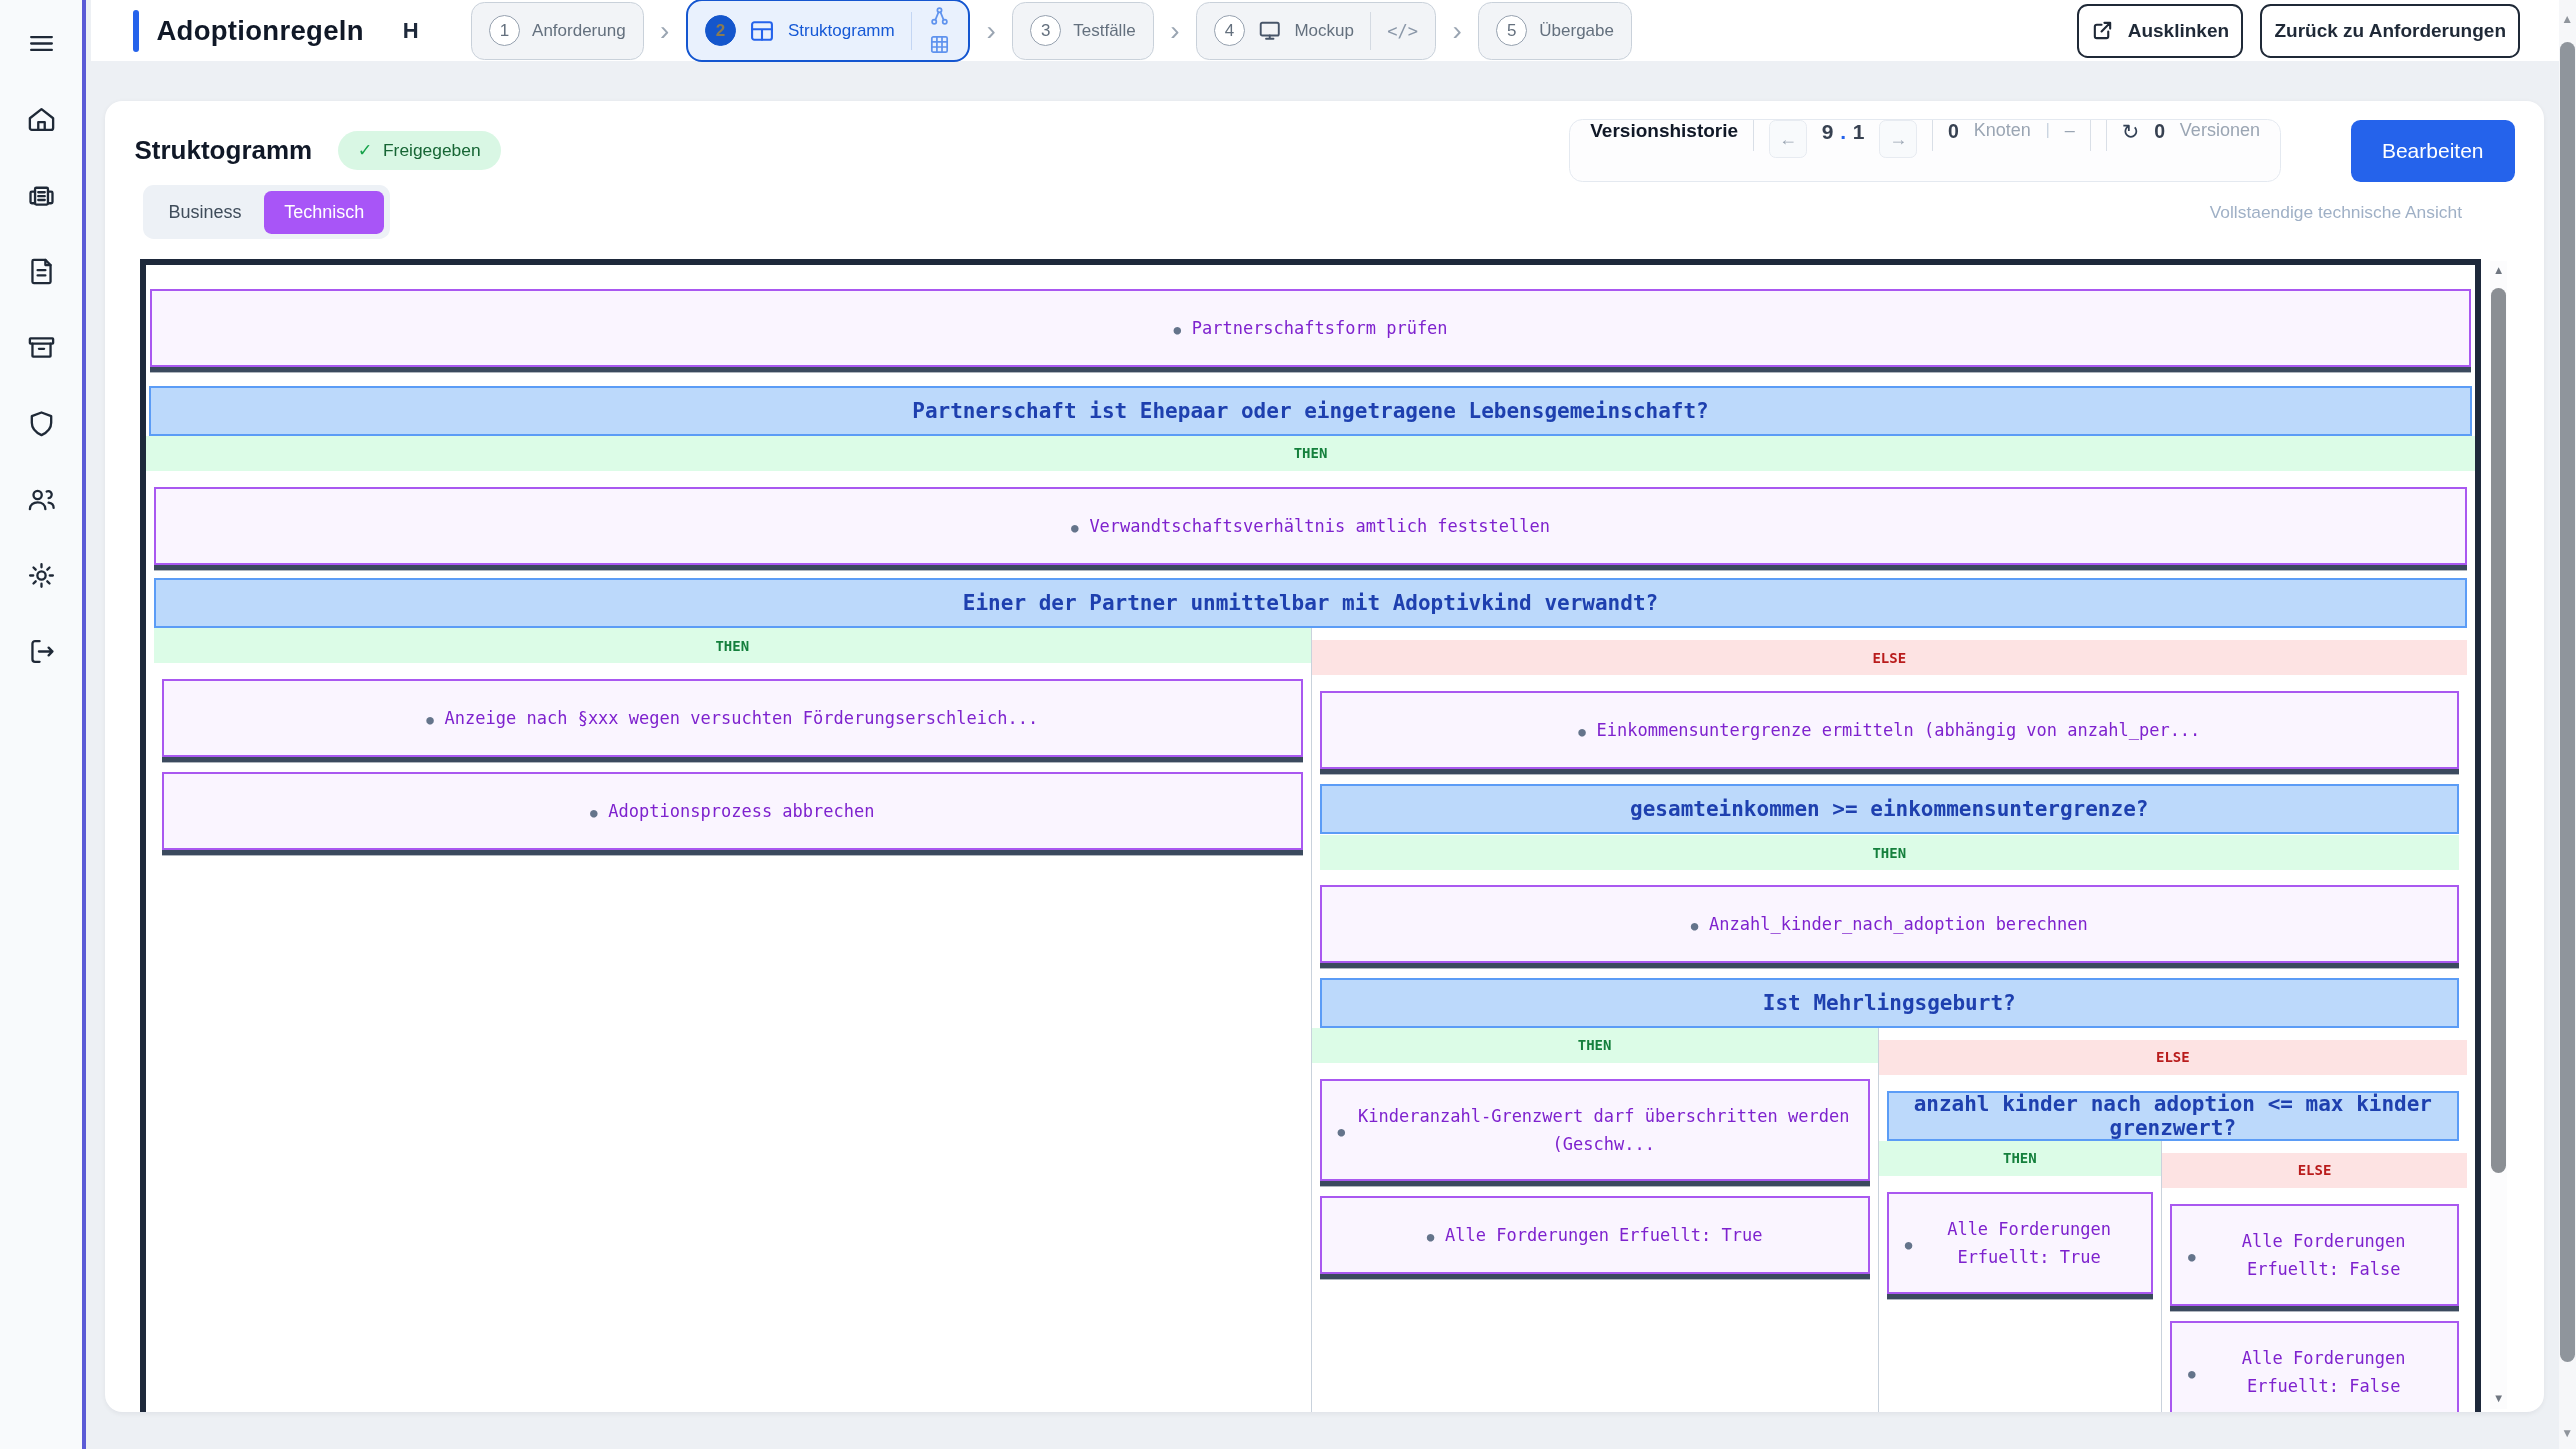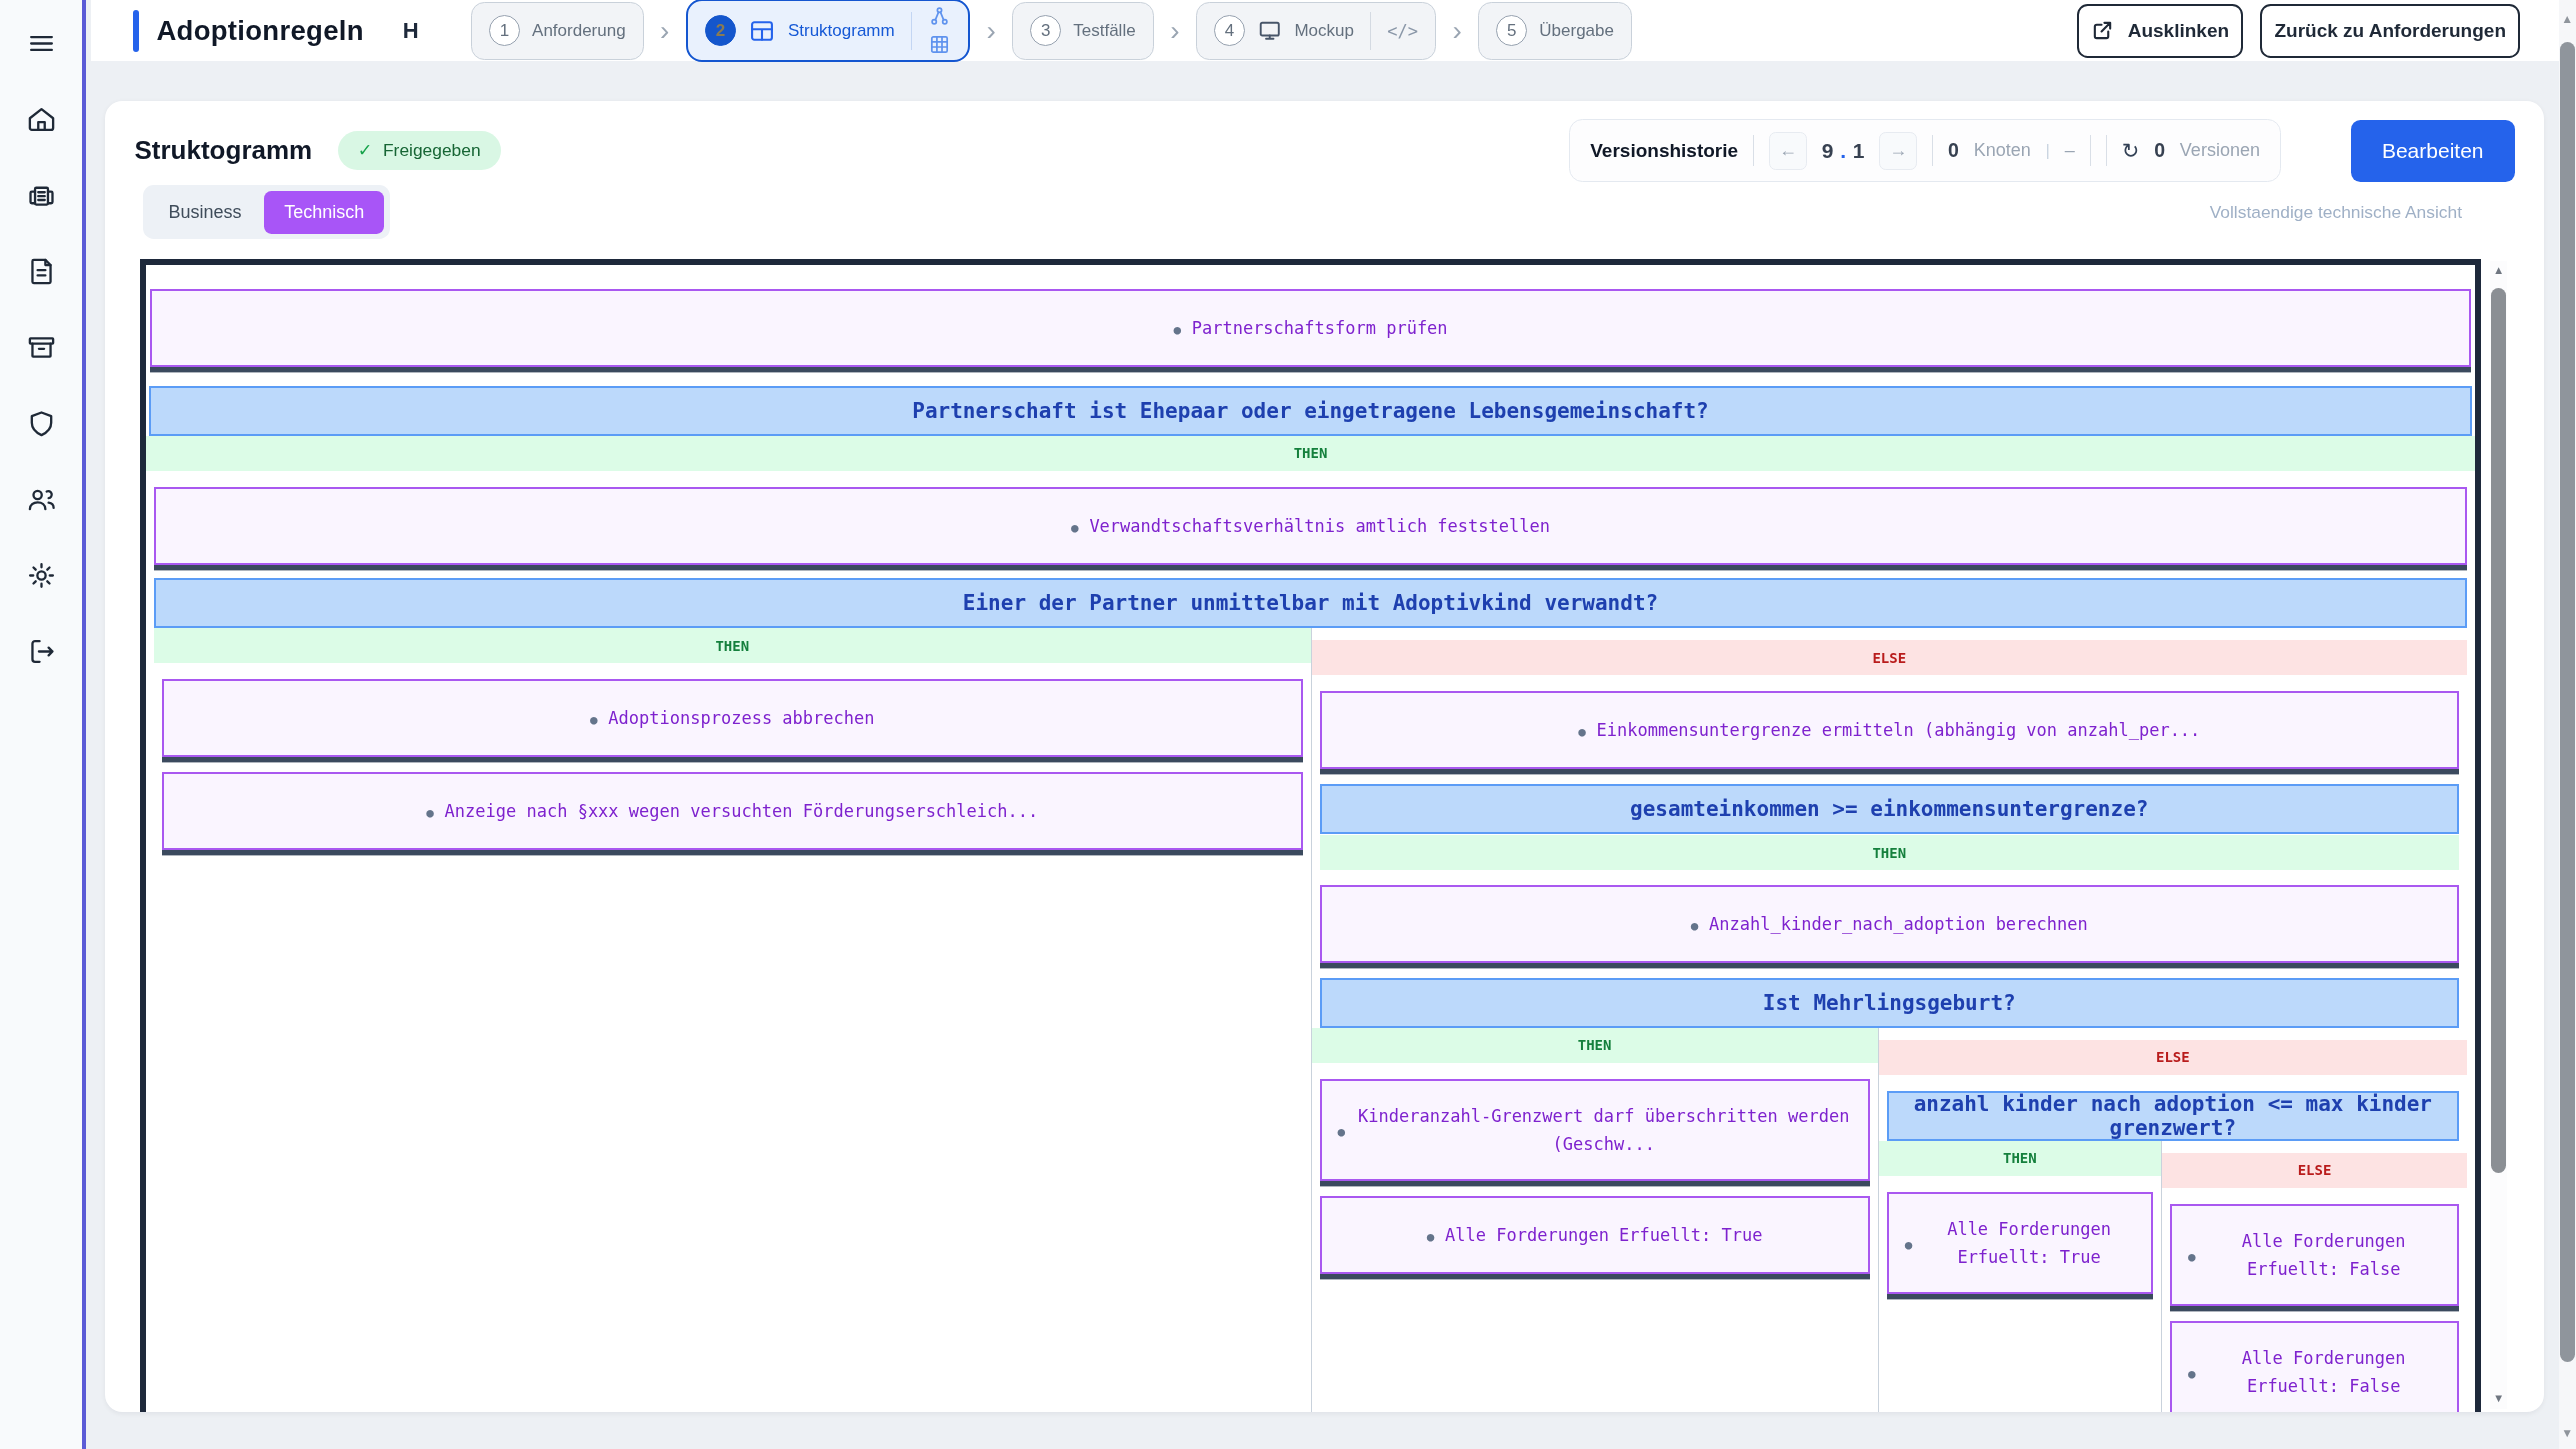--- a/index.html
+++ b/index.html
@@ -44,21 +44,21 @@
     border-radius:17.4px;box-shadow:0 1.3px 5.4px rgba(15,23,42,.06);overflow:hidden;}
 
   .card-row1{position:absolute;top:14.8px;left:29.5px;right:29.5px;height:70px;display:flex;align-items:center;}
   .page-heading{font-size:26px;font-weight:bold;color:#101827;}
   .badge{margin-left:25.5px;background:#d9f7e4;border-radius:670px;height:39px;display:flex;
     align-items:center;gap:10.7px;padding:0 20px;}
   .badge .chk{color:#16a34a;font-size:17.4px;}
   .badge .txt{color:#166534;font-size:17.4px;}
 
   .version-panel{margin-left:auto;height:63px;border:1.3px solid #e4e9f0;border-radius:13.4px;
-    background:#fdfdfe;display:flex;align-items:center;gap:14.8px;padding:0 20px;}
+    background:#fdfdfe;display:flex;align-items:flex-start;gap:14.8px;padding:0 20px;}
   .vp-label{font-size:19px;font-weight:bold;color:#101827;white-space:nowrap;}
   .vdiv{width:1.3px;height:31px;background:#d9dfe7;}
   .sq-btn{width:38px;height:38px;border:1.3px solid #e7ebf1;border-radius:6.7px;background:#f8fafc;
     color:#9aa5b3;font-size:18px;display:flex;align-items:center;justify-content:center;cursor:pointer;}
   .ver-num{display:flex;align-items:center;gap:6.7px;font-weight:bold;font-size:21px;color:#374151;}
   .ver-num .dot{color:#2563eb;}
   .count{font-size:19.5px;font-weight:bold;color:#374151;}
   .muted{font-size:18px;color:#9aa5b3;white-space:nowrap;}
   .pipe{font-size:17px;color:#cbd5e1;}
   .refresh{font-size:21px;color:#334155;cursor:pointer;}
@@ -310,25 +310,25 @@
         <div class="gap20"></div>
         <div class="cond">Einer der Partner unmittelbar mit Adoptivkind verwandt?</div>
 
         <div class="split">
 
           <div class="col" style="width:50%;">
             <div class="band then">THEN</div>
             <div class="col-body">
               <div class="action">
                   <span class="bullet"></span>
-                  <span>Adoptionsprozess abbrechen</span>
+                  <span>Anzeige nach §xxx wegen versuchten Förderungserschleich...</span>
                 </div>
               <div class="action">
                   <span class="bullet"></span>
-                  <span>Anzeige nach §xxx wegen versuchten Förderungserschleich...</span>
+                  <span>Adoptionsprozess abbrechen</span>
                 </div>
             </div>
           </div>
 
           <div class="col sep" style="width:50%;">
             <div class="band else">ELSE</div>
             <div class="col-body">
               <div class="action">
                   <span class="bullet"></span>
                   <span>Einkommensuntergrenze ermitteln (abhängig von anzahl_per...</span>

